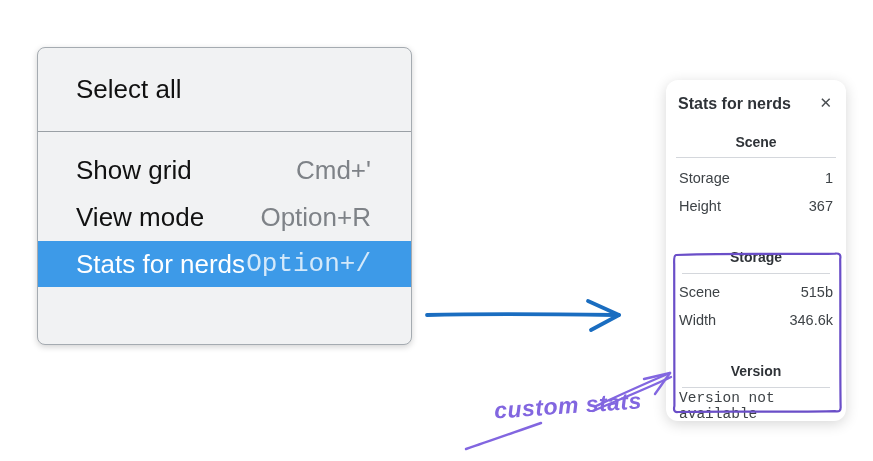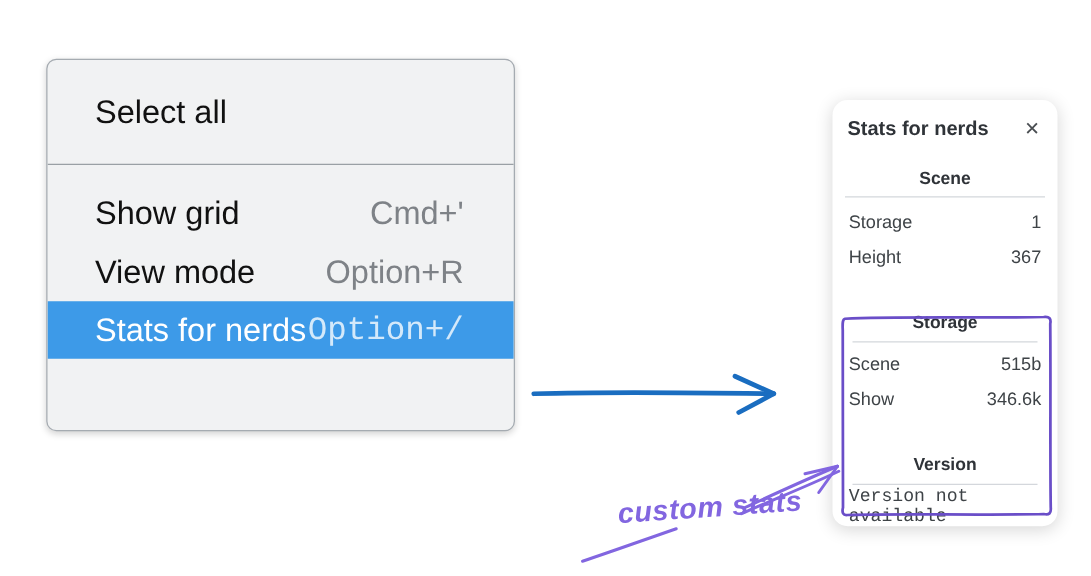--- a/index.html
+++ b/index.html
@@ -151,21 +151,21 @@
         </div>
         <div class="section in-box">
           <div class="section-heading">Storage</div>
           <div class="sec-divider"></div>
           <div class="rows">
             <div class="stat-row">
               <span>Scene</span>
               <span>515b</span>
             </div>
             <div class="stat-row">
-              <span>Show</span>
+              <span>Width</span>
               <span>346.6k</span>
             </div>
           </div>
         </div>
         <div class="section in-box">
           <div class="section-heading">Version</div>
           <div class="sec-divider"></div>
           <div class="rows"></div>
           <div class="stat-note">Version not available</div>
         </div>

